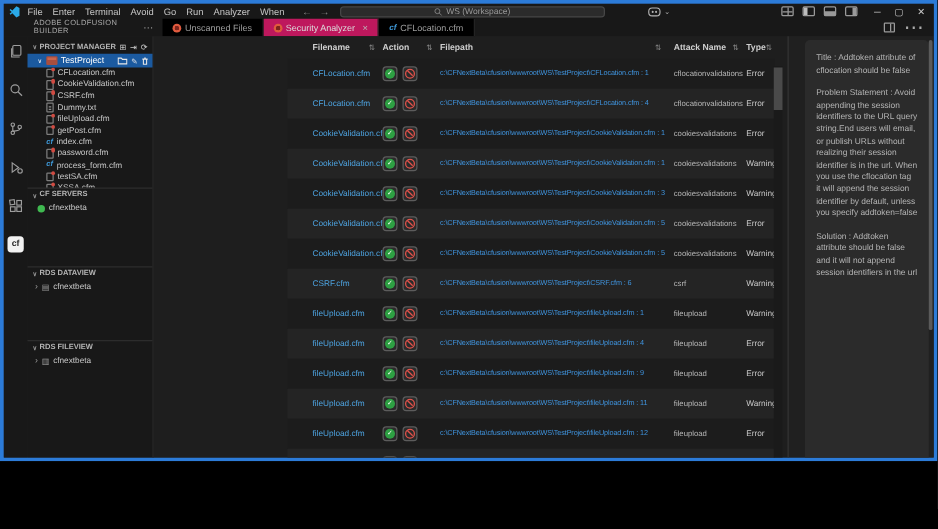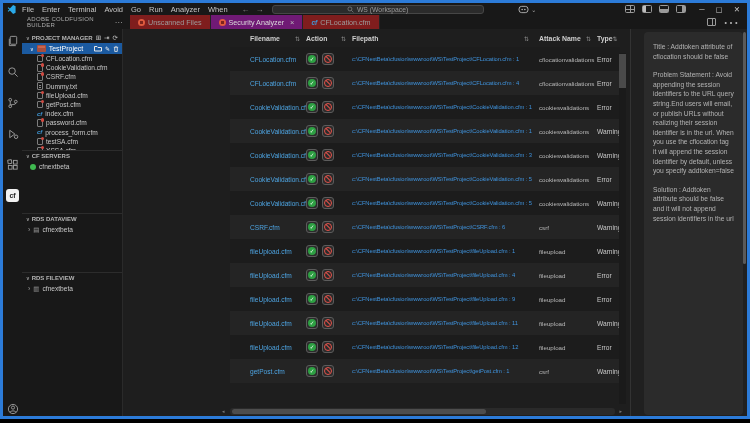--- a/index.html
+++ b/index.html
@@ -1,18 +1,18 @@
 <!DOCTYPE html>
 <html><head>
 <meta charset="utf-8">
 <style>
   * { margin:0; padding:0; box-sizing:border-box; }
   html,body { background:#000; }
   body { font-family:"Liberation Sans", sans-serif; }
-  .window { position:relative; width:750px; height:419px; background:#1f1f1f;
+  .window { position:relative; width:750px; height:369px; background:#1f1f1f;
             border:3px solid #2c7bd8; overflow:hidden; }
 
   
   .titlebar { height:12px; background:#181818; display:flex; align-items:center;
               padding-left:4px; color:#c5c5c5; font-size:7.5px; }
   .vslogo { width:9px; height:10px; display:flex; }
   .menubar { display:flex; gap:8px; margin-left:6px; }
   .menu-item { cursor:default; }
   .nav-arrows { margin-left:14px; display:flex; gap:6px; color:#8a8a8a; font-size:8px; }
   .searchbox { width:212px; height:9px; margin-left:8px; background:#2b2b2b;
@@ -31,22 +31,22 @@
   .winbtns { display:flex; gap:11px; color:#cccccc; font-size:7.5px; margin-left:4px; }
   .winbtns span { cursor:default; }
 
   
   .tabrow { height:14px; background:#181818; display:flex; align-items:stretch; }
   .sidebar-title { flex:0 0 127px; display:flex; align-items:center; padding-left:24px;
                    font-size:6px; letter-spacing:.3px; color:#ababab; }
   .sidebar-title .more { margin-left:auto; padding-right:7px; color:#9a9a9a; font-size:8px; }
   .tabstrip { display:flex; }
   .tab { display:flex; align-items:center; gap:3px; padding:0 8px; font-size:7.2px;
-         color:#9d9d9d; background:#7f1d1d; border-right:1px solid #232323; cursor:default; }
-  .tab.active { background:#701a75; color:#dcdcdc; }
+         color:#9d9d9d; background:#000000; border-right:1px solid #232323; cursor:default; }
+  .tab.active { background:#be185d; color:#dcdcdc; }
   .dot-red { width:7px; height:7px; border-radius:50%;
              background:radial-gradient(circle at 50% 50%, #7e241c 0 34%, #e05a3e 40% 100%); }
   .cfm-blue-glyph { color:#3f9bdc; font-style:italic; font-weight:bold; font-size:6.5px; }
   .tab-close { margin-left:3px; color:#bbb; font-size:7.5px; }
   .tab-actions { margin-left:auto; display:flex; align-items:center; gap:7px; padding-right:8px; color:#ababab; }
   .split-icon { width:9px; height:8px; border:1px solid #9a9a9a; border-radius:1px; position:relative; }
   .split-icon::before { content:''; position:absolute; left:4px; top:0; bottom:0; width:1px; background:#9a9a9a; }
 
   
   .app-body { display:flex; height:391px; }

